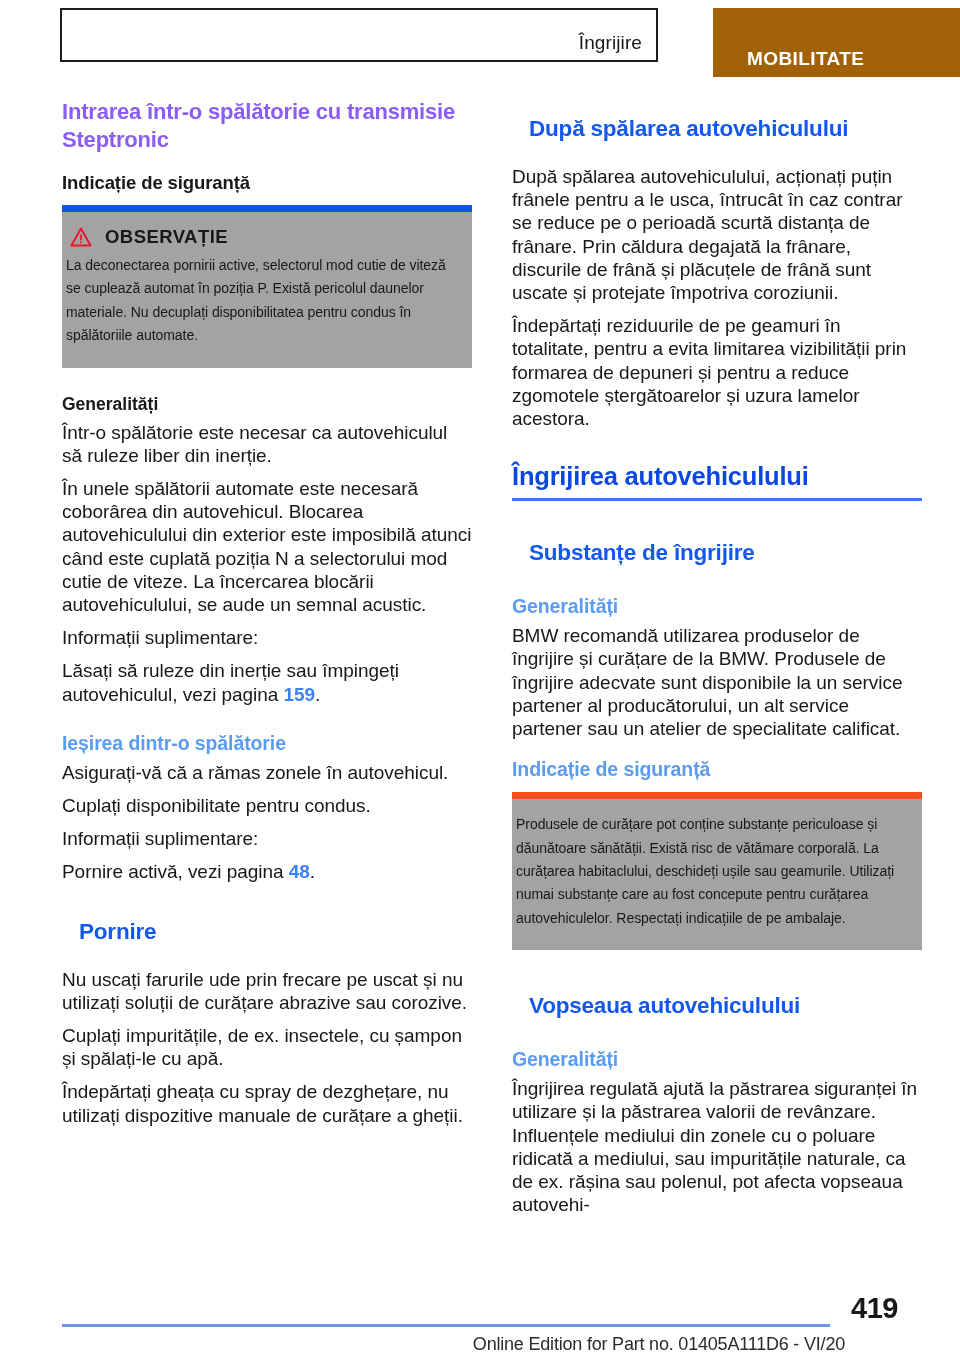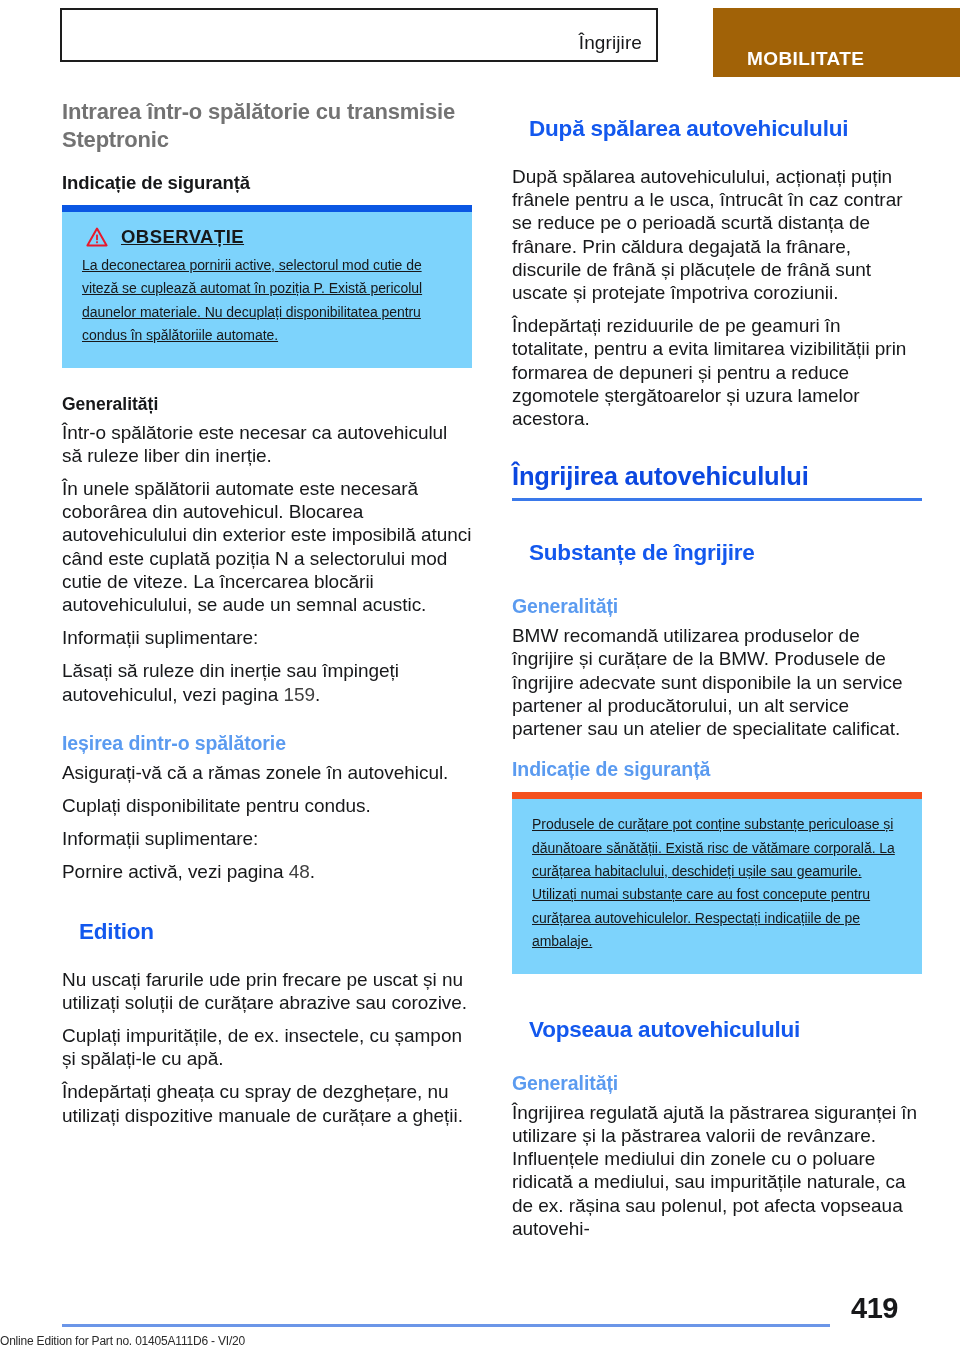--- a/index.html
+++ b/index.html
@@ -92,21 +92,21 @@
     line-height: 28px;
     font-weight: bold;
     color: #1358ee;
     margin: 17px;
     letter-spacing: -0.2px;
   }
   h2.sec-h2-light {
     font-size: 22px;
     line-height: 28px;
     font-weight: bold;
-    color: #737373;
+    color: #8b5cf6;
     margin: 0;
     letter-spacing: -0.2px;
   }
   h3.sec-h3 {
     font-size: 19.5px;
     line-height: 25px;
     font-weight: bold;
     color: #5b9bf0;
     margin: 0;
     letter-spacing: -0.1px;
@@ -128,34 +128,33 @@
   }
 
   
   p.body {
     font-size: 19px;
     line-height: 23.2px;
     margin: 0;
     color: #17181a;
     letter-spacing: -0.05px;
   }
-  .pgref { color: #404040; }
+  .pgref { color: #3b82f6; font-weight: bold; }
 
   .gap-xs { height: 5px; }
   .gap-s  { height: 10px; }
   .gap-m  { height: 17px; }
   .gap-l  { height: 25px; }
   .gap-xl { height: 31px; }
 
   
   .callout {
-    background: #7dd3fc;
-    padding: 14px 16px 20px 20px;
+    background: #a3a3a3;
+    padding: 14px 16px 20px 4px;
     box-sizing: border-box;
-    text-decoration: underline;
   }
   .callout-bar {
     height: 7px;
     width: 100%;
   }
   .bar-blue   { background: #0b57e3; }
   .bar-orange { background: #f4511e; }
 
   .callout-title-row {
     display: flex;
@@ -201,22 +200,22 @@
     font-size: 29px;
     font-weight: bold;
     color: #17181a;
     letter-spacing: -0.5px;
   }
   .footer-edition {
     position: absolute;
     left: 0;
     top: 44px;
     width: 845px;
-    text-align: left;
-    font-size: 12px;
+    text-align: right;
+    font-size: 18px;
     color: #2b2b2b;
     letter-spacing: -0.2px;
   }
   .watermark {
     position: absolute;
     right: 24px;
     top: 40px;
     font-size: 25px;
     color: #9aa0a6;
     opacity: 0.72;
@@ -286,21 +285,21 @@
     <p class="body">Asigurați-vă că a rămas zonele în autovehicul.</p>
     <div class="gap-s"></div>
     <p class="body">Cuplați disponibilitate pentru condus.</p>
     <div class="gap-s"></div>
     <p class="body">Informații suplimentare:</p>
     <div class="gap-s"></div>
     <p class="body"><span>Pornire activă, vezi pagina </span><span class="pgref">48</span><span>.</span></p>
 
     <div class="gap-m"></div>
 
-    <h2 class="sec-h2">Edition</h2>
+    <h2 class="sec-h2">Pornire</h2>
 
     <div class="gap-xs"></div>
     <p class="body">Nu uscați farurile ude prin frecare pe uscat și nu utilizați soluții de curățare abrazive sau corozive.</p>
     <div class="gap-s"></div>
     <p class="body">Cuplați impuritățile, de ex. insectele, cu șampon și spălați-le cu apă.</p>
     <div class="gap-s"></div>
     <p class="body">Îndepărtați gheața cu spray de dezghețare, nu utilizați dispozitive manuale de curățare a gheții.</p>
   </div>
 
   <div class="col col-right">

